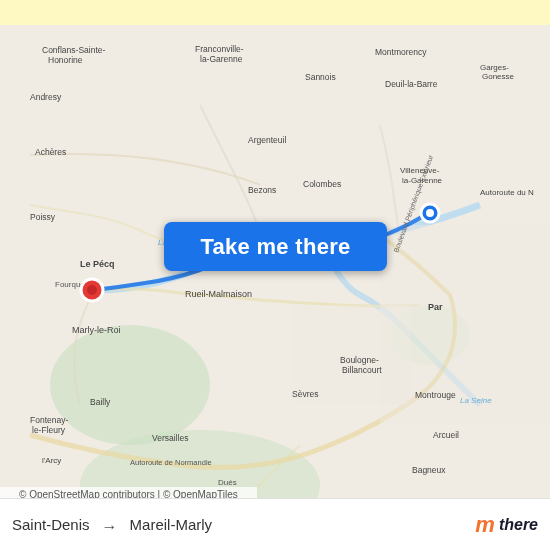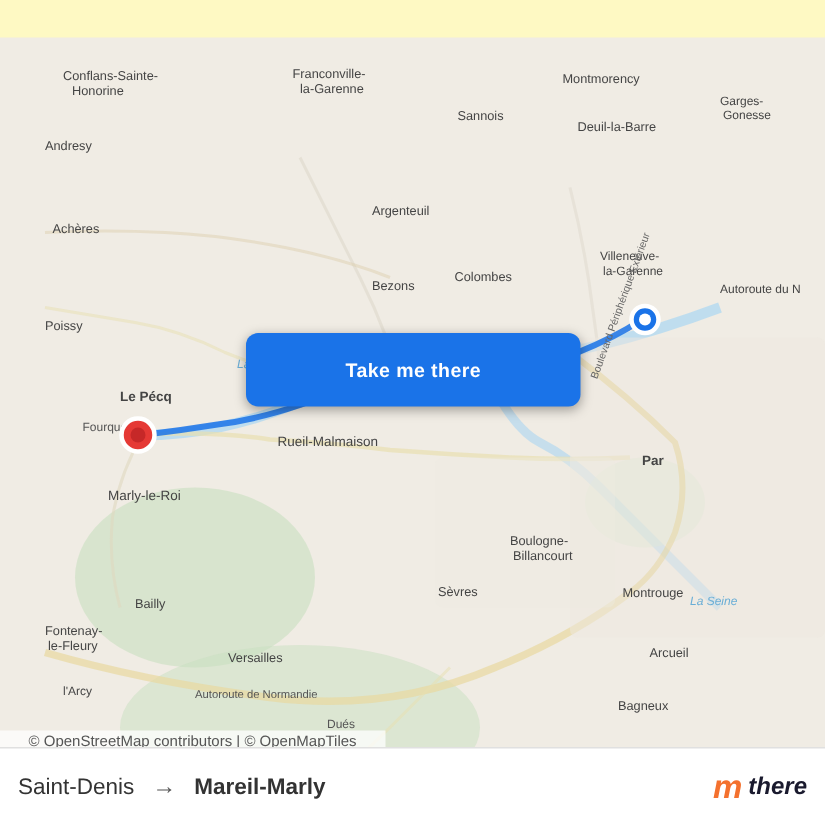--- a/index.html
+++ b/index.html
@@ -37,21 +37,21 @@
     #take-me-there-btn {
       position: absolute;
       top: 222px;
       left: 164px;
       width: 223px;
       height: 49px;
       background: #1a73e8;
       border: none;
       border-radius: 8px;
       color: #ffffff;
-      font-size: 13px;
+      font-size: 22px;
       font-weight: 600;
       cursor: pointer;
       display: flex;
       align-items: center;
       justify-content: center;
       box-shadow: 0 2px 8px rgba(0,0,0,0.35);
       letter-spacing: 0.3px;
     }
 
     
@@ -83,21 +83,21 @@
     }
 
     #arrow-icon {
       font-size: 16px;
       color: #555;
     }
 
     #to-label {
       font-size: 15px;
       color: #333;
-      font-weight: 700;
+      font-weight: 400;
     }
 
     #moovit-logo {
       display: flex;
       align-items: center;
       gap: 4px;
     }
 
     #moovit-m {
       color: #f4712e;

